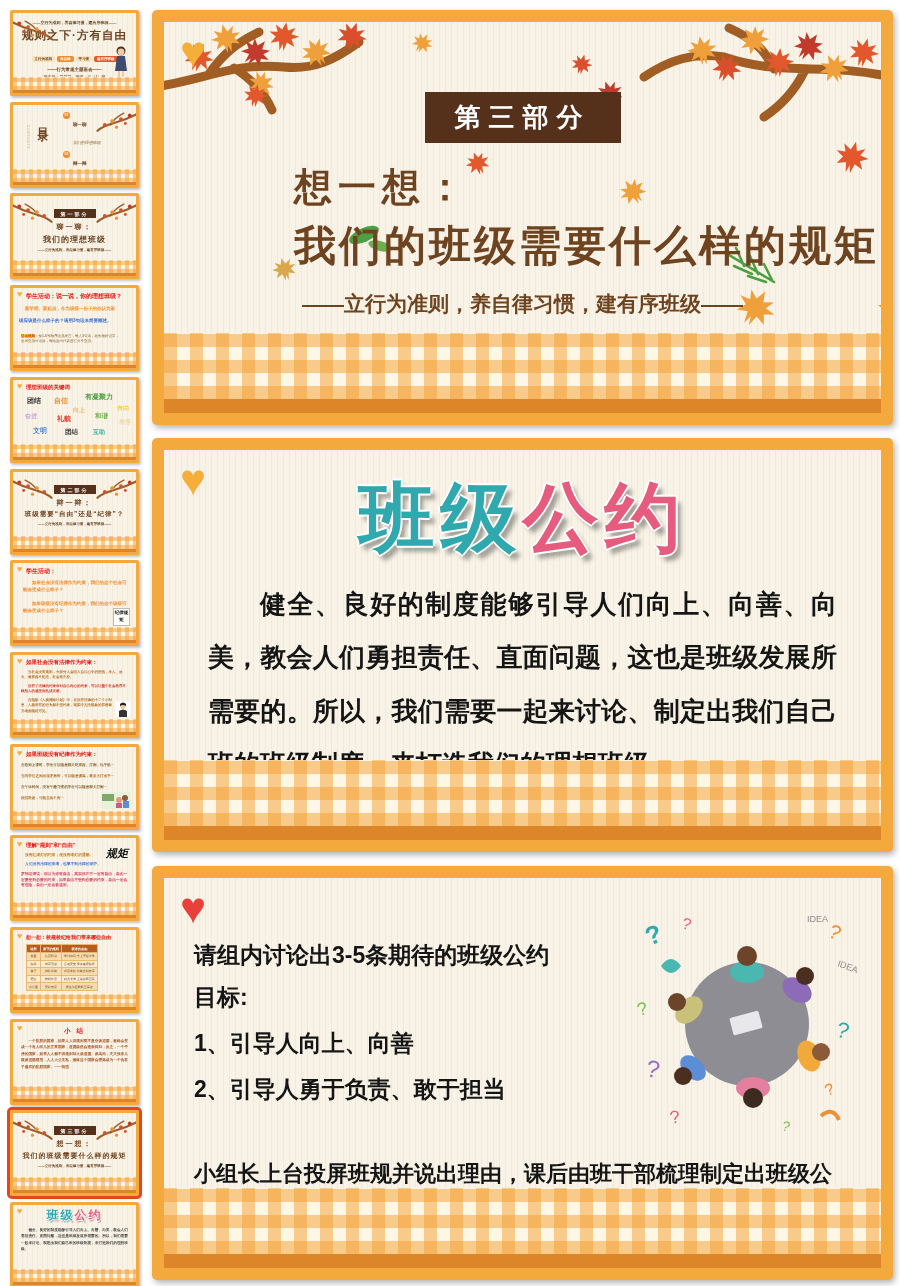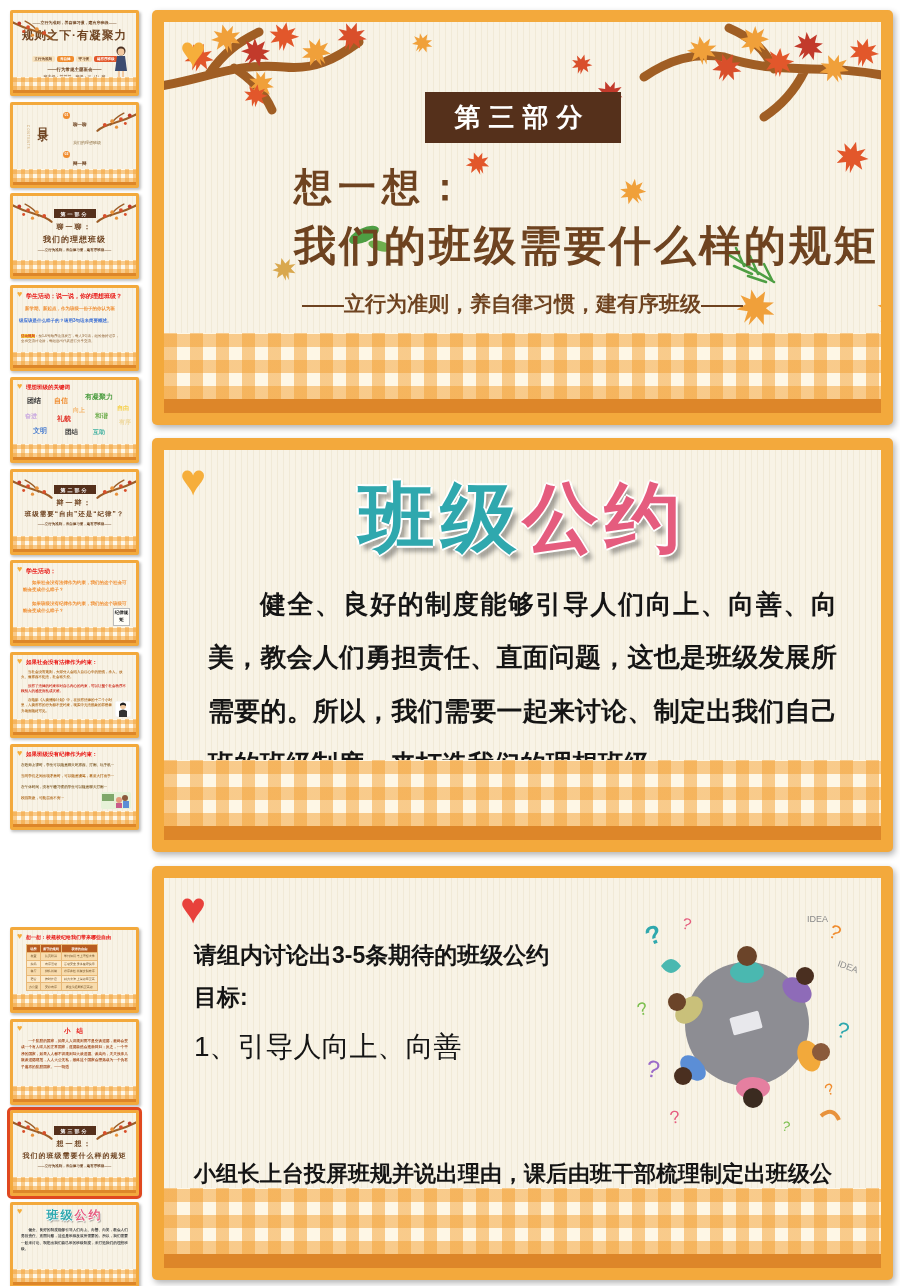--- a/index.html
+++ b/index.html
@@ -33,21 +33,21 @@
             text-shadow:2px 0 0 #fff,-2px 0 0 #fff,0 2px 0 #fff,0 -2px 0 #fff,5px 6px 4px rgba(60,60,60,.45);}
   .s2-title .teal{color:#2FA8AE;} .s2-title .pink{color:#E55C7E;}
   .s2-body{position:absolute;left:44px;right:44px;top:128px;color:#151515;font-size:26px;font-weight:bold;
            line-height:2.05;text-align:justify;text-indent:2em;}
 
   
   .s3{left:152px;top:866px;width:741px;height:414px;}
   .s3-title{position:absolute;left:56px;top:12px;color:#E8110E;font-size:32px;font-weight:bold;letter-spacing:2px;}
   .s3-intro{position:absolute;left:30px;top:62px;color:#151515;font-size:23px;font-weight:bold;text-align:center;}
   .s3-goal{position:absolute;left:30px;top:104px;color:#151515;font-size:23px;font-weight:bold;}
-  .s3-i1{position:absolute;left:30px;top:150px;color:#151515;font-size:28px;font-weight:normal;}
+  .s3-i1{position:absolute;left:30px;top:150px;color:#151515;font-size:23px;font-weight:bold;}
   .s3-i2{position:absolute;left:30px;top:196px;color:#151515;font-size:23px;font-weight:bold;}
   .s3-i3{position:absolute;left:30px;top:242px;color:#151515;font-size:23px;font-weight:bold;}
   .s3-footer{position:absolute;left:30px;right:16px;top:281px;color:#151515;font-size:22px;font-weight:bold;}
   .s3-illu{position:absolute;right:18px;top:28px;}
 
   
   .thumb{position:absolute;left:10px;width:129px;height:86px;background:#F3A93C;border-radius:2px;padding:3px;
          box-sizing:border-box;box-shadow:1.5px 2px 3px rgba(0,0,0,.25);cursor:pointer;}
   .thumb.selected{outline:3px solid #E0481F;}
   .thumb-inner{position:relative;width:100%;height:100%;overflow:hidden;
@@ -135,21 +135,21 @@
       </symbol>
     </defs>
   </svg>
 
   <div class="thumb" style="top:10px">
     <div class="thumb-inner">
       <svg class="mini-branch" style="left:-4px;top:2px;transform:scaleX(-1)" width="44" height="30">
           <use href="#mini-branch"></use>
         </svg>
       <div class="tc-top">——立行为准则，养自律习惯，建有序班级——</div>
-      <div class="tc-title">规则之下·有凝聚力</div>
+      <div class="tc-title">规则之下·方有自由</div>
       <div class="tc-badges">
         <span class="bdg-a">立行为准则</span><span class="bdg-b">养自律</span><span class="bdg-a">守习惯</span><span class="bdg-d">建有序班级</span>
       </div>
       <div class="tc-sub1">——行为常规主题班会——</div>
       <div class="tc-sub2">班主任：某某某　班级：三（1）班</div>
       <svg style="position:absolute;right:7px;bottom:14px" width="16" height="34">
         <circle cx="8" cy="6" r="4.5" fill="#4A2F20"></circle>
           <circle cx="8" cy="7" r="3.4" fill="#F2C9A0"></circle>
         <path d="M4,11 L12,11 L14,26 L2,26 Z" fill="#3D4C70"></path>
         <rect x="5" y="26" width="2" height="6" fill="#F2C9A0"></rect>
@@ -297,20 +297,32 @@
         <circle cx="18" cy="8" r="3" fill="#E59A7A"></circle>
           <circle cx="24" cy="6" r="3" fill="#8A5A3B"></circle>
         <rect x="15" y="11" width="6" height="5" fill="#C95C8A"></rect>
           <rect x="22" y="9" width="6" height="7" fill="#5B8ED6"></rect>
       </svg>
       <div class="g-band"></div>
         <div class="s-band"></div>
     </div>
   </div>
 
+  <div class="thumb" style="top:835px">
+    <div class="thumb-inner">
+      <span class="t-heart"></span>
+      <div class="ta-title" style="font-size:5.5px">理解“规则”和“自由”</div>
+      <div class="ta-line" style="left:12px;top:15px;font-size:3.8px;color:#C87A2E">没有红绿灯的约束，便没有绿灯的通畅。</div>
+      <div class="ta-line" style="left:12px;top:24px;font-size:3.8px;color:#4C7FD0">人们没有法律的束缚，也享不到法律的保护。</div>
+      <div class="ta-line" style="left:8px;right:8px;top:34px;font-size:3.8px;color:#D84A6B">罗翔老师说：你以为你有自由，其实你并不一定有自由，自由一定要受到必要的约束，如果自由不受到必要的约束，自由一定会有危险，自由一定会被滥用。</div>
+      <div class="t-stamp" style="right:8px;top:8px;border:none;background:transparent;font-size:11px;font-style:italic">规矩</div>
+      <div class="g-band"></div>
+        <div class="s-band"></div>
+    </div>
+  </div>
 
   <div class="thumb" style="top:927px">
     <div class="thumb-inner">
       <span class="t-heart"></span>
       <div class="ta-title" style="font-size:5px">想一想：校规校纪给我们带来哪些自由</div>
       <table class="t-table">
         <tbody>
             <tr>
           <th>场所</th>
           <th>遵守的规则</th>
@@ -439,20 +451,21 @@
       <div class="s-band-lg"></div>
     </div>
   </section>
 
   <section class="slide s3">
     <div class="slide-inner">
       <span class="heart-lg" style="color:#E8413B"></span>
       <div class="s3-intro">请组内讨论出3-5条期待的班级公约</div>
       <div class="s3-goal">目标:</div>
       <div class="s3-i1">1、引导人向上、向善</div>
+      <div class="s3-i2">2、引导人勇于负责、敢于担当</div>
       <div class="s3-footer">小组长上台投屏班规并说出理由，课后由班干部梳理制定出班级公约。</div>
       <svg class="s3-illu" width="232" height="232" viewBox="0 0 232 232">
         <text x="18" y="40" font-size="26" font-weight="bold" fill="#2FA8AE" transform="rotate(-20 18 40)">?</text>
         <text x="50" y="22" font-size="16" fill="#E55C7E" transform="rotate(15 50 22)">?</text>
         <text x="196" y="30" font-size="20" fill="#F08C2E" transform="rotate(25 196 30)">?</text>
         <text x="176" y="16" font-size="9" fill="#8a8a8a">IDEA</text>
         <text x="206" y="60" font-size="9" fill="#8a8a8a" transform="rotate(20 206 60)">IDEA</text>
         <text x="8" y="110" font-size="18" fill="#7BBF4E" transform="rotate(-15 8 110)">?</text>
         <text x="14" y="170" font-size="24" fill="#9B6BC9" transform="rotate(10 14 170)">?</text>
         <text x="204" y="130" font-size="22" fill="#2FA8AE" transform="rotate(15 204 130)">?</text>

